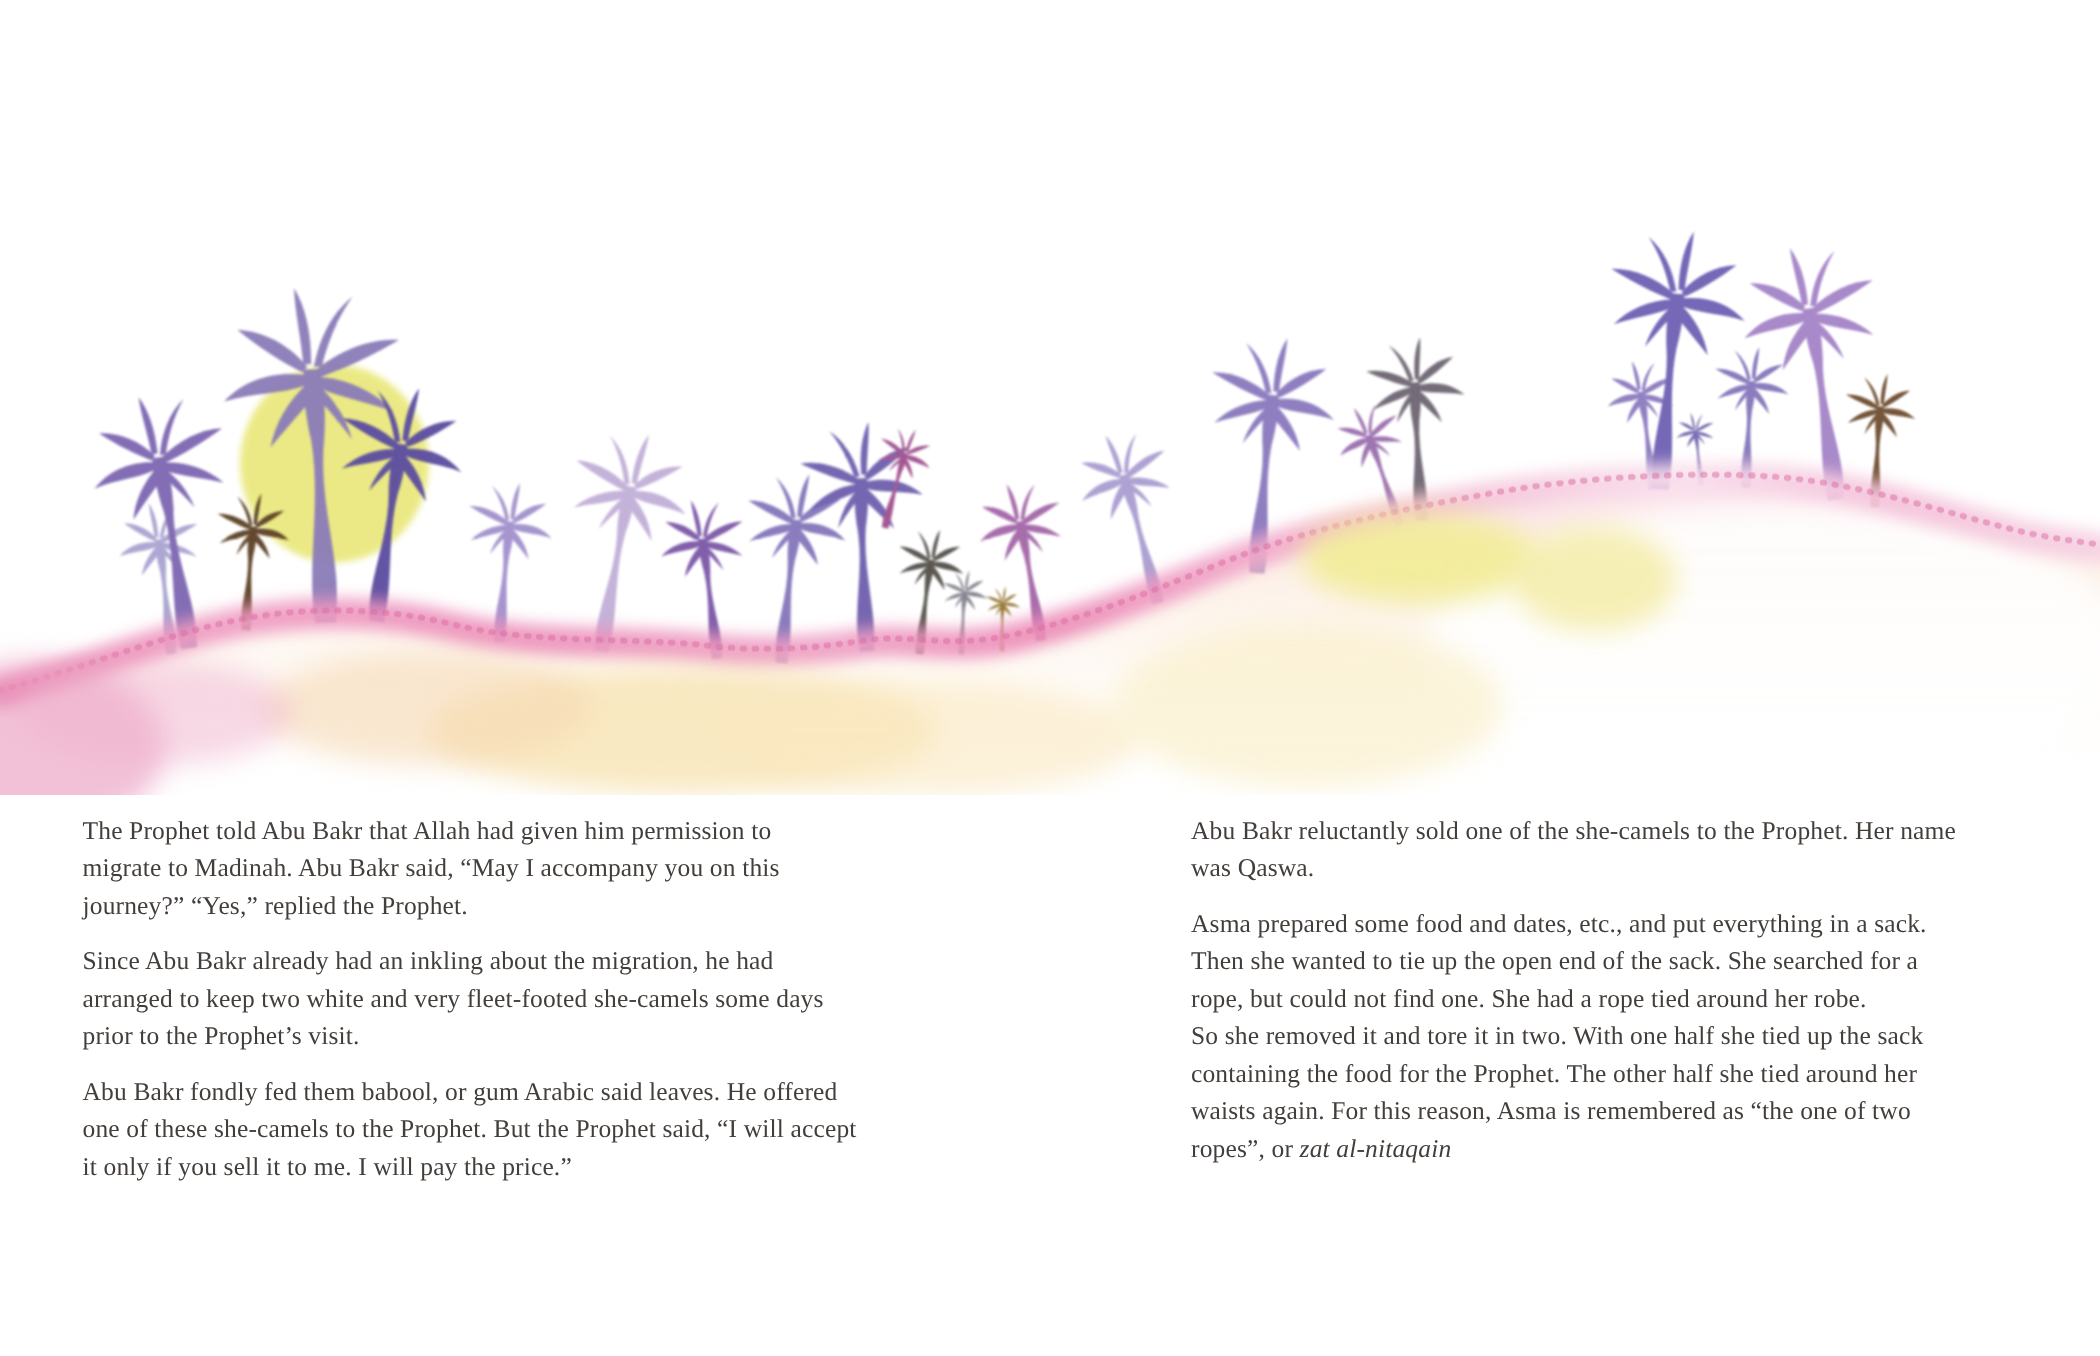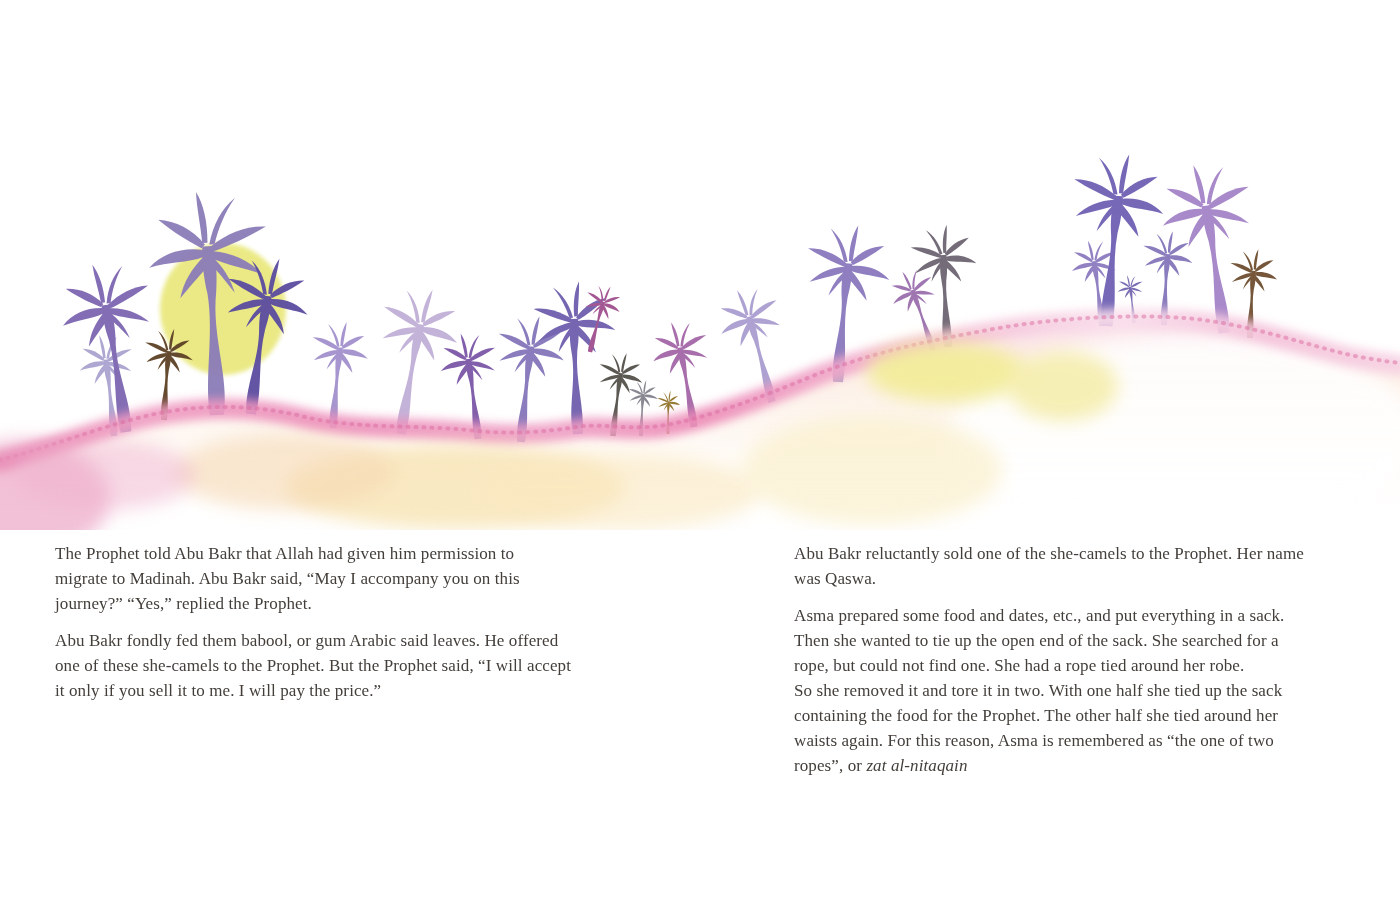--- a/index.html
+++ b/index.html
@@ -125,20 +125,23 @@
     <ellipse cx="1063" cy="386" rx="55" ry="35" fill="#f4eca8" opacity="0.85" filter="url(#blur9)"></ellipse>
     <ellipse cx="872" cy="470" rx="130" ry="55" fill="#faf0cc" opacity="0.7" filter="url(#blur9)"></ellipse>
     <ellipse cx="25" cy="498" rx="85" ry="58" fill="#e998bd" opacity="0.6" filter="url(#blur9)"></ellipse>
     <ellipse cx="105" cy="475" rx="90" ry="35" fill="#f0b4cf" opacity="0.5" filter="url(#blur9)"></ellipse>
   </svg>
 
   <div class="page-text col-left">
     <p>The Prophet told Abu Bakr that Allah had given him permission to
 migrate to Madinah. Abu Bakr said, “May I accompany you on this
 journey?” “Yes,” replied the Prophet.</p>
+    <p>Since Abu Bakr already had an inkling about the migration, he had
+arranged to keep two white and very fleet-footed she-camels some days
+prior to the Prophet’s visit.</p>
     <p>Abu Bakr fondly fed them babool, or gum Arabic said leaves. He offered
 one of these she-camels to the Prophet. But the Prophet said, “I will accept
 it only if you sell it to me. I will pay the price.”</p>
   </div>
 
   <div class="page-text col-right">
     <p>Abu Bakr reluctantly sold one of the she-camels to the Prophet. Her name
 was Qaswa.</p>
     <p><span>Asma prepared some food and dates, etc., and put everything in a sack.
 Then she wanted to tie up the open end of the sack. She searched for a

